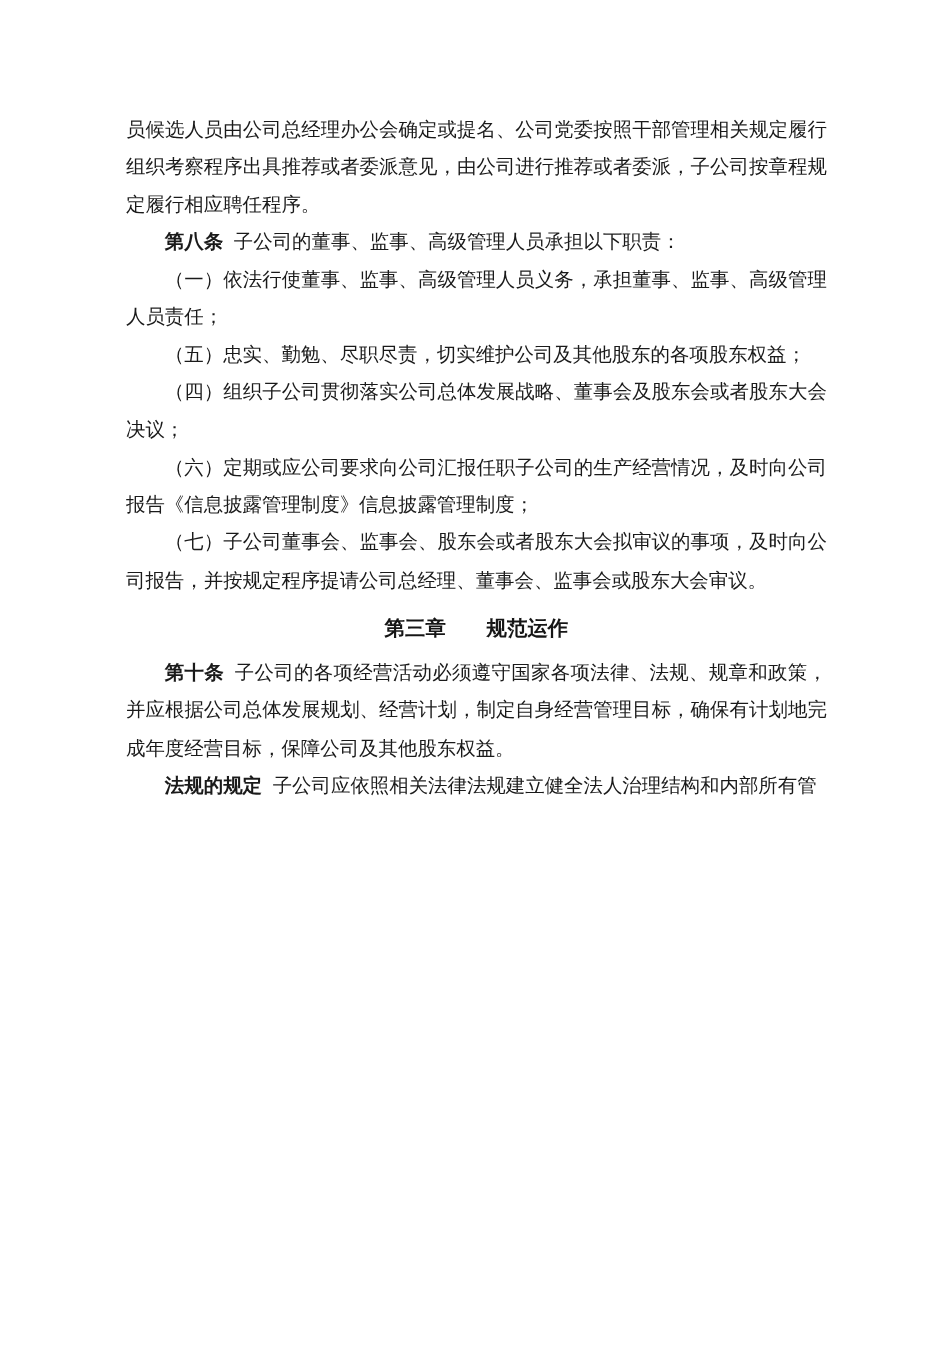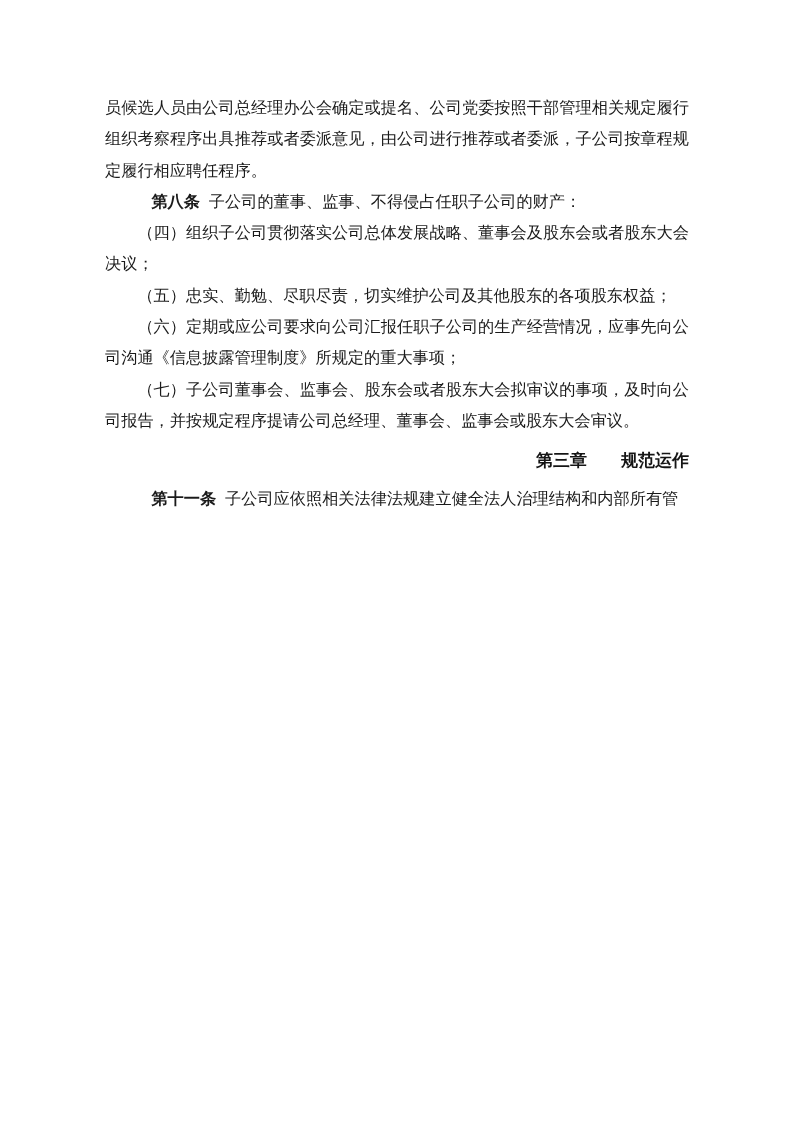--- a/index.html
+++ b/index.html
@@ -29,54 +29,55 @@
     margin: 0;
     padding: 0;
     text-indent: 2em;
   }
   .para.cont {
     text-indent: 0;
   }
   .lead {
     font-weight: bold;
     margin-right: 0.55em;
-    margin-left: 14px;
   }
   .chapter {
     margin: 8px 0 7px 0;
     padding: 0;
     text-indent: 0;
-    text-align: right;
+    text-align: center;
     font-weight: bold;
     font-size: 17px;
     color: #151515;
   }
 </style>
 </head>
 <body>
 
 <div class="page">
   <div class="content">
 
     <p class="para cont">员候选人员由公司总经理办公会确定或提名、公司党委按照干部管理相关规定履行组织考察程序出具推荐或者委派意见，由公司进行推荐或者委派，子公司按章程规定履行相应聘任程序。</p>
 
-    <p class="para article"><span class="lead">第八条</span><span>子公司的董事、监事、不得侵占任职子公司的财产：</span></p>
+    <p class="para article"><span class="lead">第八条</span><span>子公司的董事、监事、高级管理人员承担以下职责：</span></p>
+
+    <p class="para item">（一）依法行使董事、监事、高级管理人员义务，承担董事、监事、高级管理人员责任；</p>
 
 
 
+    <p class="para item">（五）忠实、勤勉、尽职尽责，切实维护公司及其他股东的各项股东权益；</p>
 
     <p class="para item">（四）组织子公司贯彻落实公司总体发展战略、董事会及股东会或者股东大会决议；</p>
 
-    <p class="para item">（五）忠实、勤勉、尽职尽责，切实维护公司及其他股东的各项股东权益；</p>
-
-    <p class="para item">（六）定期或应公司要求向公司汇报任职子公司的生产经营情况，应事先向公司沟通《信息披露管理制度》所规定的重大事项；</p>
+    <p class="para item">（六）定期或应公司要求向公司汇报任职子公司的生产经营情况，及时向公司报告《信息披露管理制度》信息披露管理制度；</p>
 
     <p class="para item">（七）子公司董事会、监事会、股东会或者股东大会拟审议的事项，及时向公司报告，并按规定程序提请公司总经理、董事会、监事会或股东大会审议。</p>
 
 
 
     <h2 class="chapter">第三章　　规范运作</h2>
 
+    <p class="para article"><span class="lead">第十条</span><span>子公司的各项经营活动必须遵守国家各项法律、法规、规章和政策，并应根据公司总体发展规划、经营计划，制定自身经营管理目标，确保有计划地完成年度经营目标，保障公司及其他股东权益。</span></p>
 
-    <p class="para article"><span class="lead">第十一条</span><span>子公司应依照相关法律法规建立健全法人治理结构和内部所有管</span></p>
+    <p class="para article"><span class="lead">法规的规定</span><span>子公司应依照相关法律法规建立健全法人治理结构和内部所有管</span></p>
 
   </div>
 </div>
 
 </body></html>

